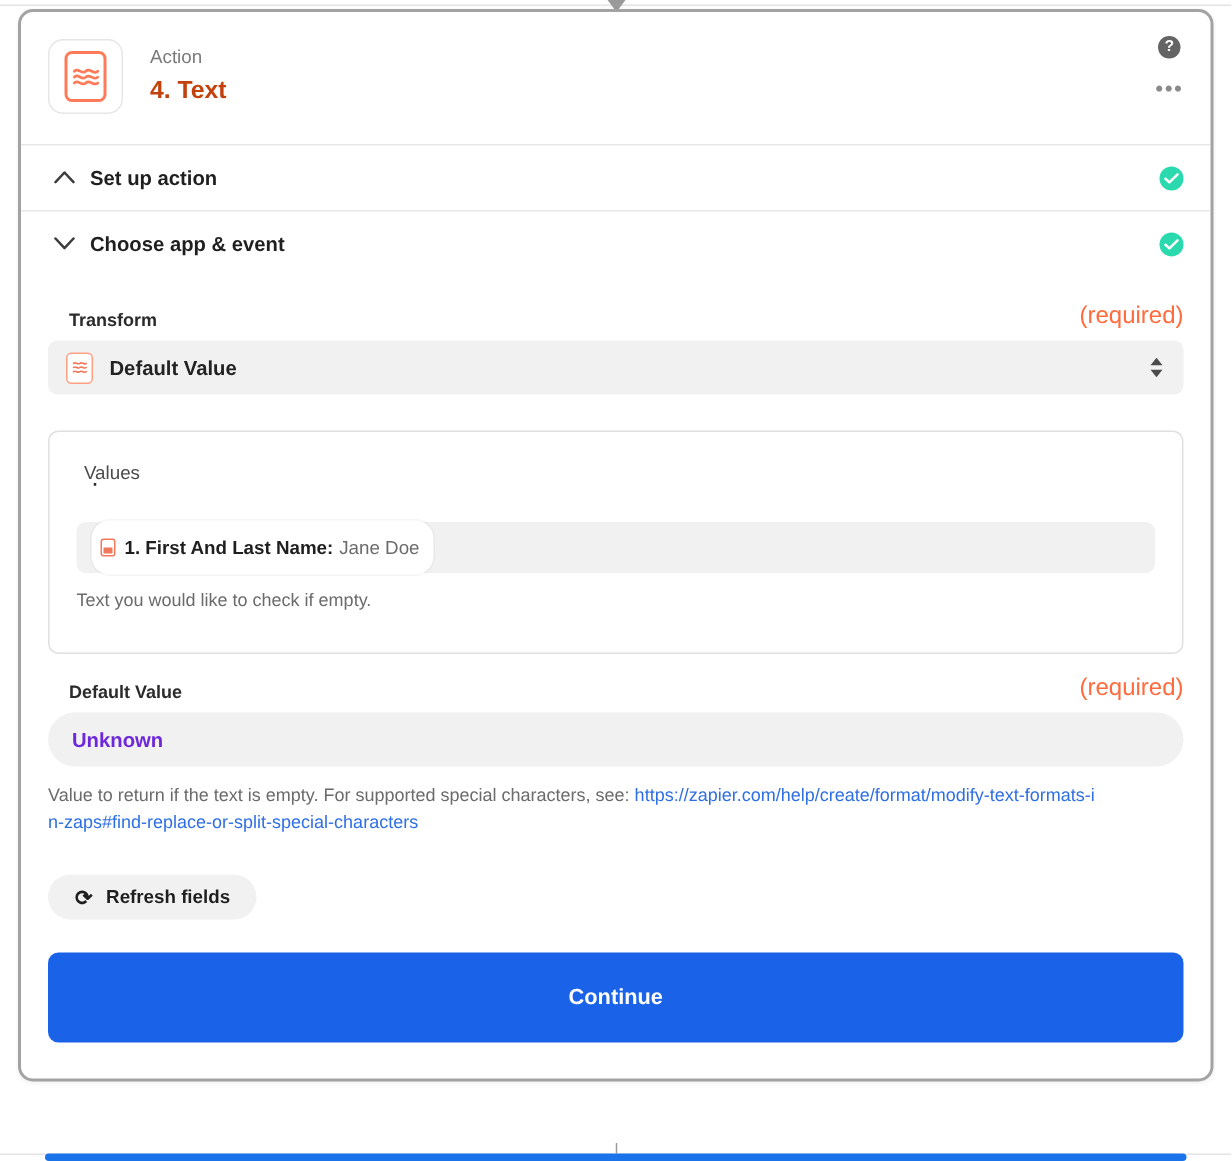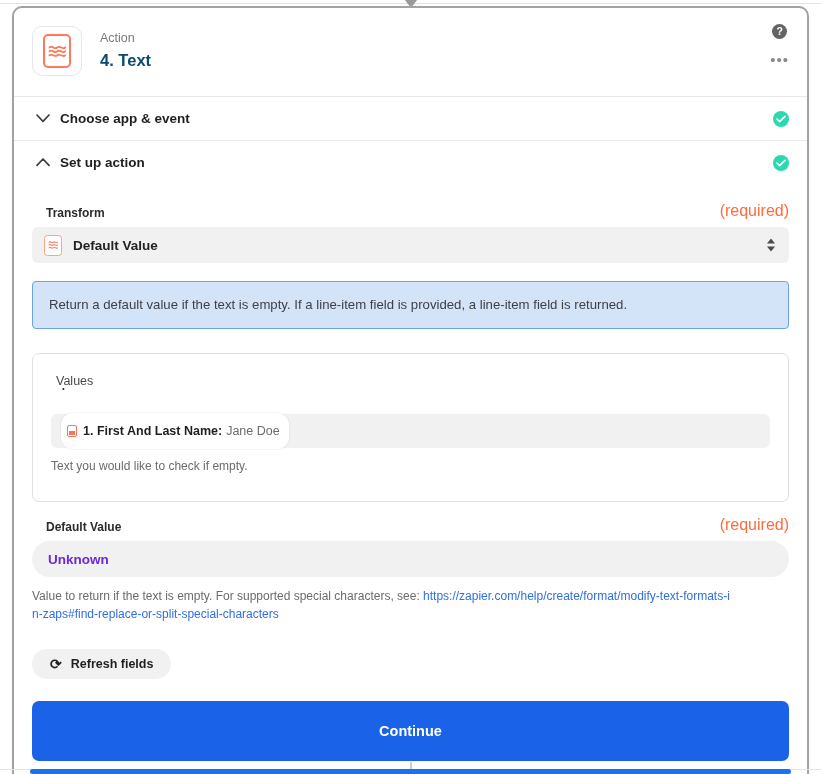--- a/index.html
+++ b/index.html
@@ -89,21 +89,21 @@
     padding-top: 4px;
   }
   .header-kicker {
     font-size: 12.5px;
     color: #7a7a7a;
     line-height: 16px;
   }
   .header-title {
     font-size: 16.5px;
     font-weight: bold;
-    color: #0c4a6e;
+    color: #c2410c;
     line-height: 22px;
     margin-top: 3px;
   }
   .header-actions {
     position: absolute;
     right: 18px;
     top: 16px;
     display: flex;
     flex-direction: column;
     align-items: center;
@@ -446,50 +446,50 @@
 
     <div class="header-text">
       <div class="header-kicker">Action</div>
       <div class="header-title">4. Text</div>
     </div>
 
     <div class="header-actions">
       <div class="help-icon">?</div>
       <div class="dots-icon">•••</div>
     </div>
+  </div>
+
+  <div class="section-row">
+    <span class="chev">
+      <svg width="14" height="9" viewBox="0 0 14 9" aria-hidden="true">
+        <path d="M1 7.4 L7 1 L13 7.4" stroke="#3d3d3d" stroke-width="1.7" fill="none" stroke-linecap="round" stroke-linejoin="round"></path>
+      </svg>
+    </span>
+    <span class="section-label">Set up action</span>
+    <span class="status-check">
+      <svg width="10" height="8" viewBox="0 0 10 8" aria-hidden="true">
+        <path d="M1 4.2 L3.6 6.6 L9 1.3" stroke="#ffffff" stroke-width="1.7" fill="none" stroke-linecap="round" stroke-linejoin="round"></path>
+      </svg>
+    </span>
   </div>
 
   <div class="section-row">
     <span class="chev">
       <svg width="14" height="9" viewBox="0 0 14 9" aria-hidden="true">
         <path d="M1 1 L7 7.4 L13 1" stroke="#3d3d3d" stroke-width="1.7" fill="none" stroke-linecap="round" stroke-linejoin="round"></path>
       </svg>
     </span>
     <span class="section-label">Choose app &amp; event</span>
     <span class="status-check">
       <svg width="10" height="8" viewBox="0 0 10 8" aria-hidden="true">
         <path d="M1 4.2 L3.6 6.6 L9 1.3" stroke="#ffffff" stroke-width="1.7" fill="none" stroke-linecap="round" stroke-linejoin="round"></path>
       </svg>
     </span>
   </div>
 
-  <div class="section-row">
-    <span class="chev">
-      <svg width="14" height="9" viewBox="0 0 14 9" aria-hidden="true">
-        <path d="M1 7.4 L7 1 L13 7.4" stroke="#3d3d3d" stroke-width="1.7" fill="none" stroke-linecap="round" stroke-linejoin="round"></path>
-      </svg>
-    </span>
-    <span class="section-label">Set up action</span>
-    <span class="status-check">
-      <svg width="10" height="8" viewBox="0 0 10 8" aria-hidden="true">
-        <path d="M1 4.2 L3.6 6.6 L9 1.3" stroke="#ffffff" stroke-width="1.7" fill="none" stroke-linecap="round" stroke-linejoin="round"></path>
-      </svg>
-    </span>
-  </div>
-
   <div class="setup-body">
 
     
     <div class="field-label-row">
       <span class="field-label">Transform</span>
       <span class="required-tag">(required)</span>
     </div>
 
     <div class="select-box">
       <span class="select-mini-icon">
@@ -500,21 +500,20 @@
         </svg>
       </span>
       <span class="select-value">Default Value</span>
       <span class="stepper">
         <span class="up"></span>
         <span class="down"></span>
       </span>
     </div>
 
     
-    <div class="info-box">Return a default value if the text is empty. If a line-item field is provided, a line-item field is returned.</div>
 
     
     <div class="values-fieldset">
       <div class="values-legend">Values</div>
 
       <div class="sub-label">Input</div>
 
       <div class="token-input">
         <span class="token-pill">
           <span class="token-mini-icon"></span>

